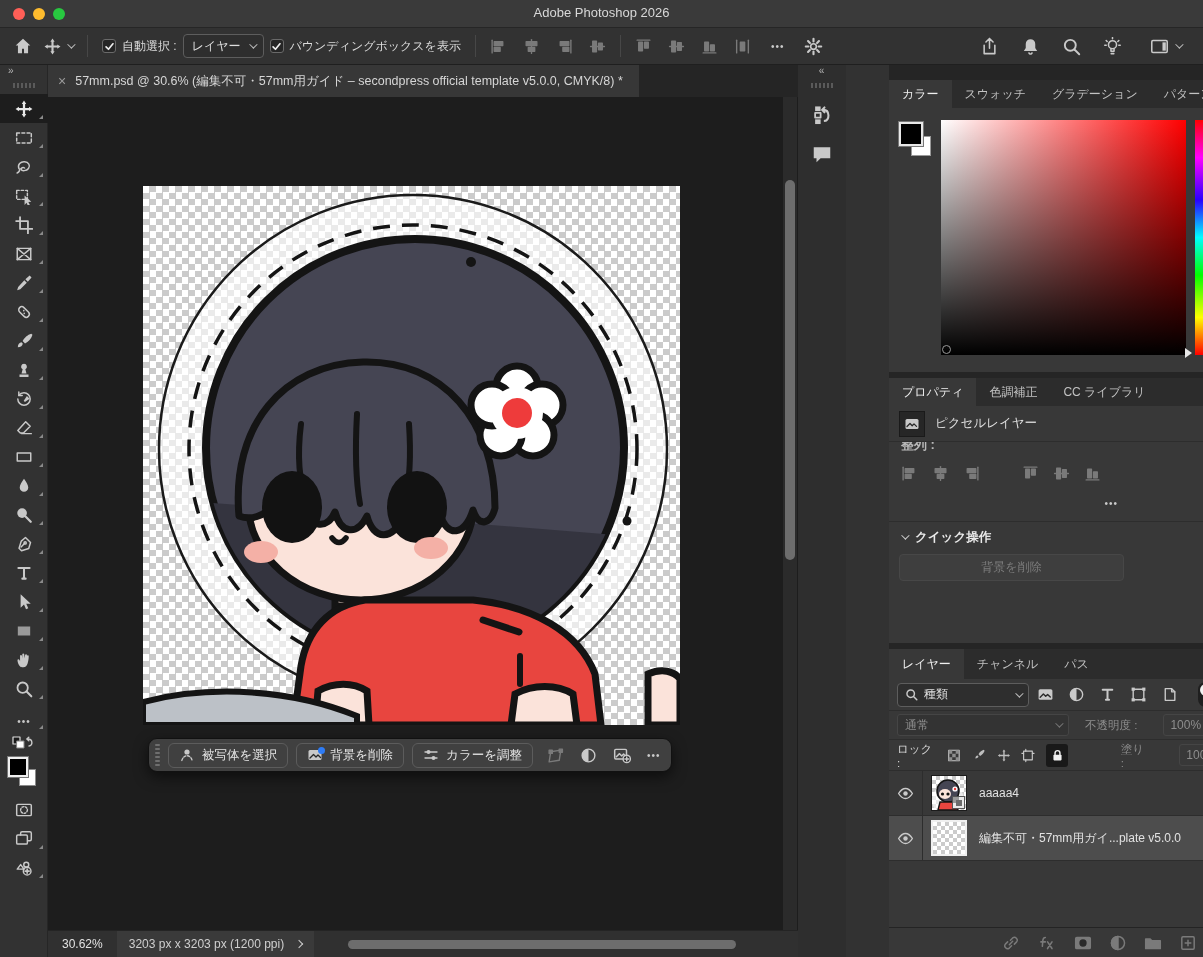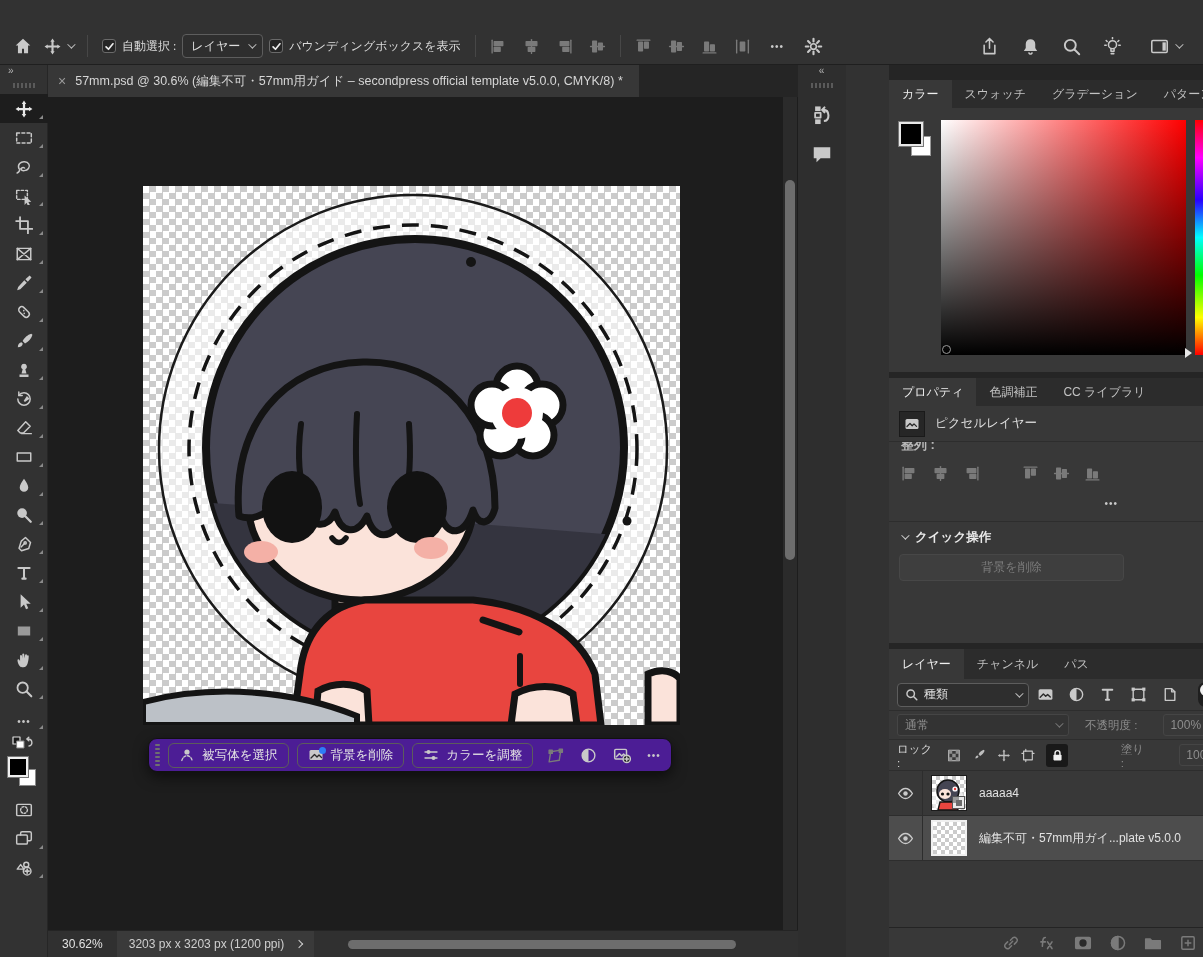--- a/index.html
+++ b/index.html
@@ -13,21 +13,21 @@
   .tl { position:absolute; top:8px; width:12px; height:12px; border-radius:50%; }
   #title-text { position:absolute; top:5px; width:100%; text-align:center;
     color:#d8d8d8; font-size:13px; }
 
   
   #optionsbar { position:absolute; top:28px; left:0; width:100%; height:37px;
     background:#323232; border-bottom:1px solid #1f1f1f; display:flex;
     align-items:center; }
   .ob-sep { width:1px; height:22px; background:#474747; margin:0 8px; }
   .ob-item { display:flex; align-items:center; color:#dcdcdc; font-size:12px;
-    gap:6px; margin:0 6px;font-family:Liberation Serif, serif; }
+    gap:6px; margin:0 6px; }
   .checkbox { width:14px; height:14px; background:#262626; border:1px solid #6a6a6a;
     border-radius:3px; display:flex; align-items:center; justify-content:center; }
   .select { height:24px; background:#2e2e2e; border:1px solid #5d5d5d; border-radius:4px;
     display:flex; align-items:center; gap:8px; padding:0 8px; color:#dedede; font-size:12px; }
   .chev { width:6px; height:6px; border-right:1.5px solid #bdbdbd;
     border-bottom:1.5px solid #bdbdbd; transform:rotate(45deg) translateY(-2px); }
   .ellip { color:#c9c9c9; font-size:10px; letter-spacing:1px; }
   .ob-right { margin-left:auto; display:flex; align-items:center; gap:22px; padding-right:16px; }
 
   svg.ic { display:block; }
@@ -63,22 +63,22 @@
   #canvas { flex:1; position:relative; background:#1d1d1d; overflow:hidden; }
   #artwork { position:absolute; left:95px; top:89px; width:537px; height:539px;
     background-image:conic-gradient(#cbcbcb 25%, #ffffff 0 50%, #cbcbcb 0 75%, #ffffff 0);
     background-size:13px 13px; }
   #vscroll { position:absolute; right:1px; top:0; bottom:0; width:14px; background:#2b2b2b; }
   #vscroll .thumb { position:absolute; left:2px; top:83px; width:10px; height:380px;
     background:#6d6d6d; border-radius:5px; }
 
   
   #ctaskbar { position:absolute; left:100px; top:641px; width:524px; height:34px;
-    background:#4c1d95; border:1px solid #111; border-radius:9px;
-    box-shadow:0 5px 14px rgba(0,0,0,.55); display:flex; align-items:center; gap:8px; padding:0 10px 0 6px;justify-content:center; }
+    background:#404040; border:1px solid #111; border-radius:9px;
+    box-shadow:0 5px 14px rgba(0,0,0,.55); display:flex; align-items:center; gap:8px; padding:0 10px 0 6px; }
   .ct-grip { display:flex; flex-direction:column; gap:2px; }
   .ct-grip i { width:5px; height:2px; background:#6f6f6f; border-radius:1px; }
   .ct-btn { height:25px; border:1px solid #5c5c5c; border-radius:6px; background:transparent;
     display:flex; align-items:center; gap:7px; padding:0 10px; color:#e4e4e4; font-size:12.5px; position:relative; }
   .badge-dot { position:absolute; top:3px; left:21px; width:7px; height:7px; border-radius:50%; }
 
   
   #statusbar { height:27px; background:#303030; border-top:1px solid #242424;
     display:flex; align-items:center; font-size:12px; color:#e2e2e2; }
   #statusbar .zoom { padding:0 14px; }
@@ -166,20 +166,26 @@
     display:flex; align-items:center; justify-content:flex-end; gap:17px; padding-right:14px; }
   .soBadge { position:absolute; right:1px; bottom:1px; width:13px; height:13px; background:#e9e9e9;
     border:1px solid #555; display:flex; align-items:center; justify-content:center; }
   .soBadge i { width:6px; height:6px; background:#6b6b6b; box-shadow:-3px -3px 0 #9a9a9a; }
 </style>
 </head>
 <body>
 
 <div id="app">
 
+  <div id="titlebar">
+    <span class="tl" style="left:13px;background:#ff5f57"></span>
+    <span class="tl" style="left:33px;background:#febc2e"></span>
+    <span class="tl" style="left:53px;background:#28c840"></span>
+    <div id="title-text">Adobe Photoshop 2026</div>
+  </div>
 
   <div id="optionsbar">
     <div class="ob-item" style="margin-left:14px">
       <svg class="ic" width="18" height="18" viewBox="0 0 16 16">
         <path class="f" d="M8 1.5L1.5 7.5h2v7h3.6v-4h1.8v4h3.6v-7h2z"></path>
         </svg>
     </div>
     <div class="ob-item">
       <svg class="ic" width="17" height="17" viewBox="0 0 16 16">
         <path class="f" d="M8 0.5l2 3H9v3.5h3.5V6l3 2-3 2v-1H9v3.5h1L8 15.5l-2-3h1V9H3.5v1l-3-2 3-2v1H7V3.5H6z"></path>

